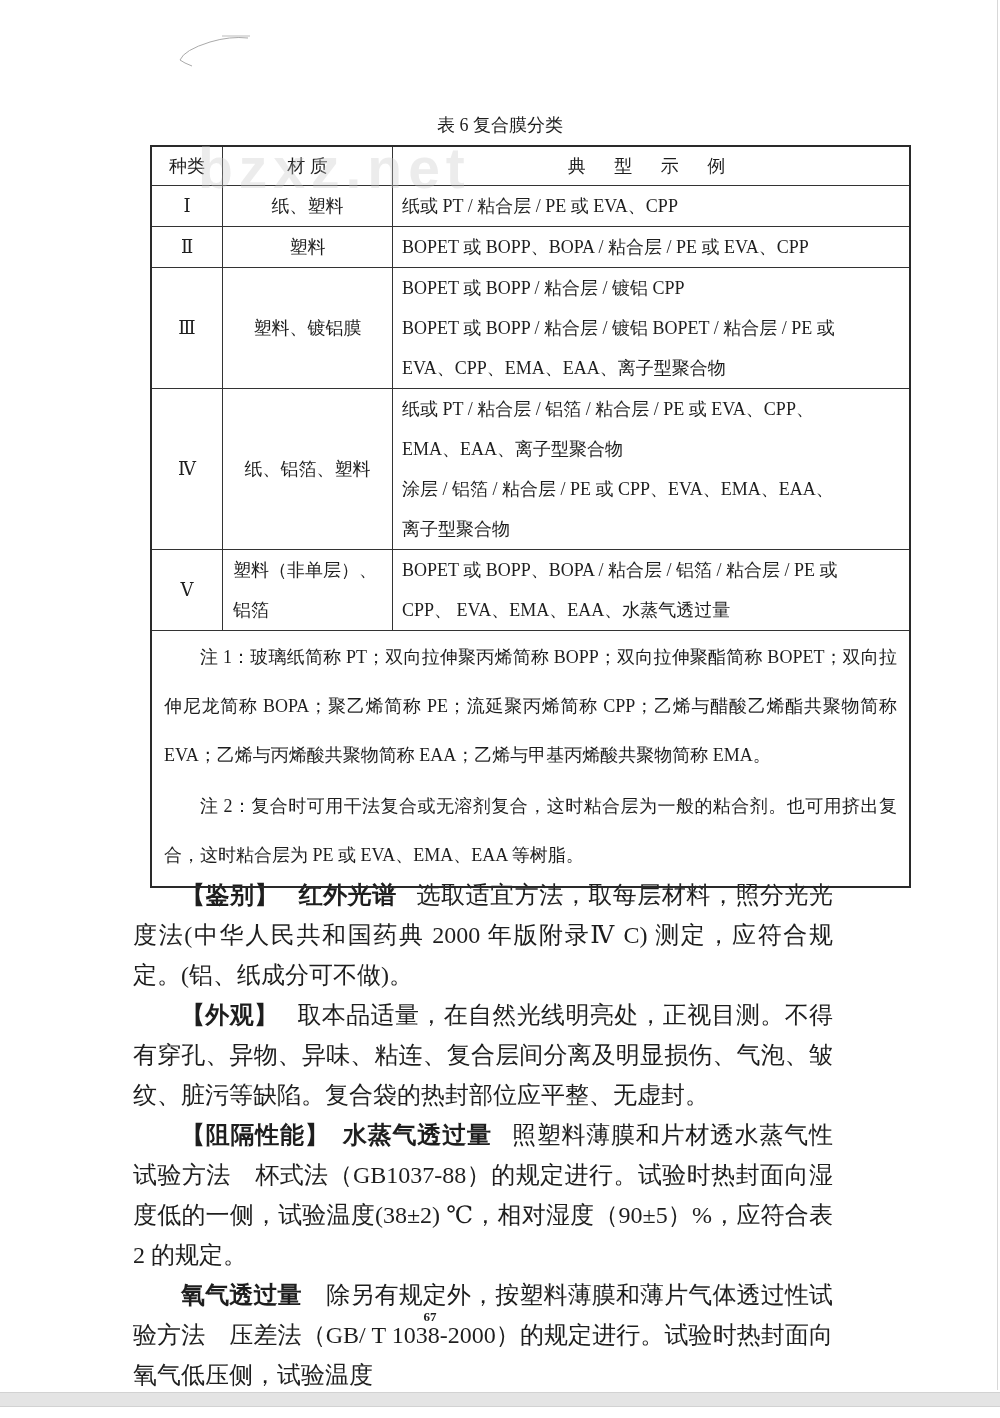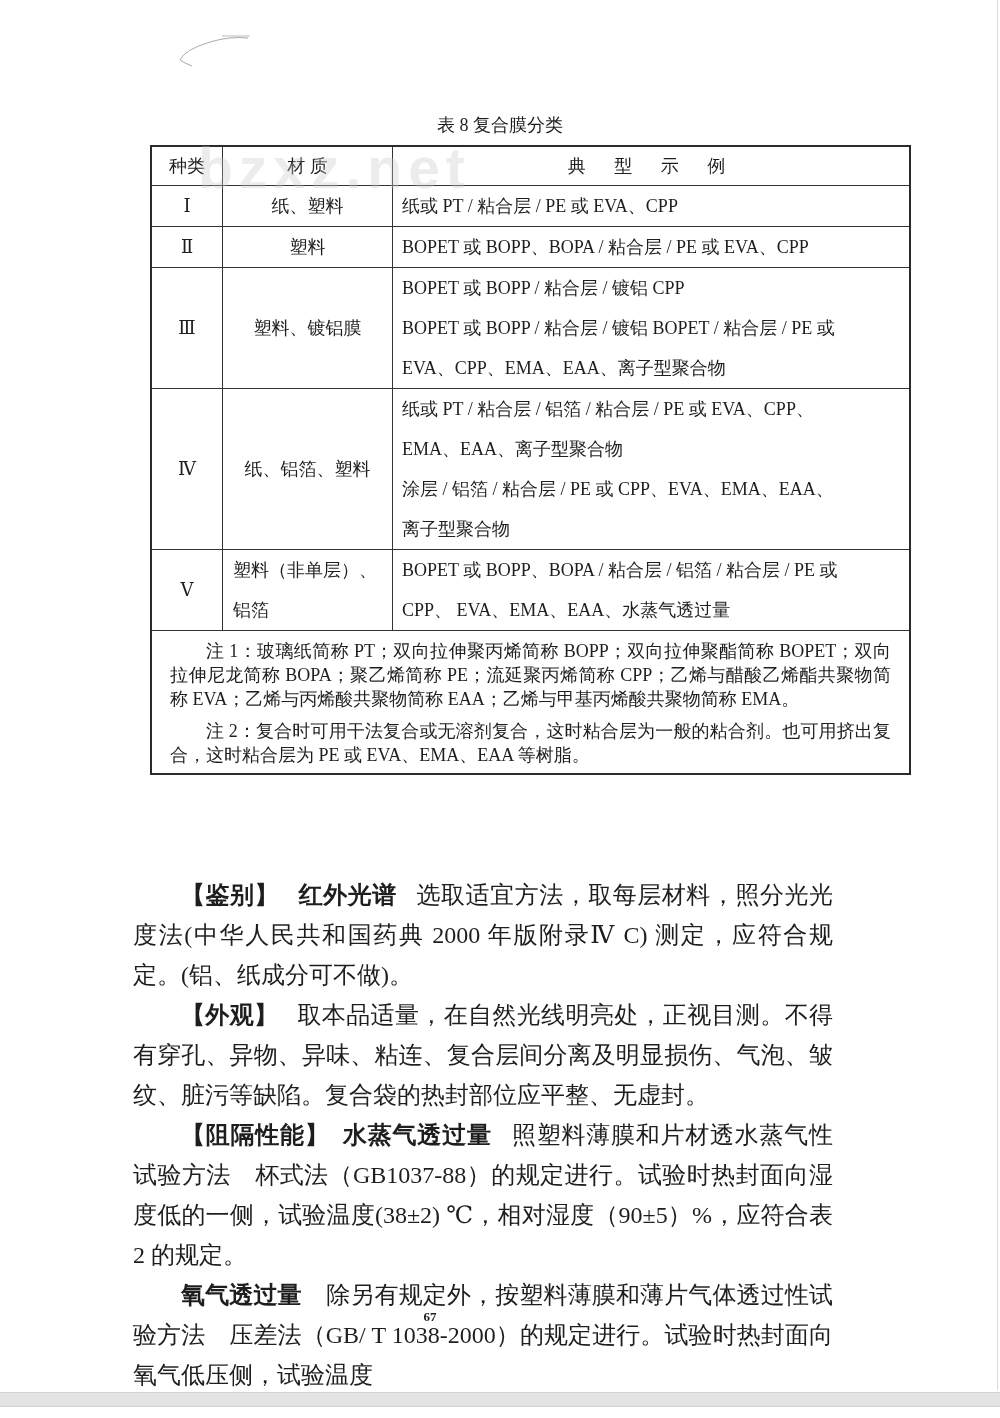--- a/index.html
+++ b/index.html
@@ -30,39 +30,39 @@
   }
   table.cls td, table.cls th { border: 1.4px solid #333; padding: 0; vertical-align: middle; font-weight: normal; }
   table.cls th { height: 38px; }
   .c1 { width: 70px; text-align: center; }
   .c2 { width: 159px; text-align: center; }
   .c3 { text-align: left; padding-left: 9px !important; padding-right: 6px !important; margin-top: 20px; }
   .lines div { line-height: 40px; white-space: nowrap; }
   .hdr-spaced { letter-spacing: 12px; }
   .mat-left { text-align: left !important; padding-left: 10px !important; }
   .notes-cell { padding: 0 10px !important; }
-  .note-p { line-height: 24px; text-indent: 2em; margin: 8px; text-align: justify; }
+  .note-p { line-height: 49px; text-indent: 2em; margin: 2px; text-align: justify; }
 
   .body-text { position: absolute; left: 133px; width: 700px; font-size: 24px; }
   .para { margin: 0; line-height: 40px; text-indent: 2em; text-align: justify; }
   .bold { font-weight: bold; }
   .page-num { position: absolute; left: 0; width: 860px; top: 1309px; text-align: center; font-size: 13px; font-weight: bold; }
 </style>
 </head>
 <body>
 
 <div class="page">
   <svg class="pen-mark" viewBox="0 0 90 40">
     <path d="M78 8 Q60 6 40 12 Q14 20 10 30 Q14 33 22 36" fill="none" stroke="#aaa" stroke-width="1"></path>
     <path d="M52 6 L80 6" stroke="#bbb" stroke-width="1"></path>
   </svg>
 
   <div class="watermark">bzxz.net</div>
 
-  <div class="table-title">表 8 复合膜分类</div>
+  <div class="table-title">表 6 复合膜分类</div>
 
   <table class="cls">
     <tbody>
         <tr>
       <th class="c1">种类</th>
       <th class="c2">材 质</th>
       <th class="c3 hdr-spaced" style="text-align:center">典 型 示 例</th>
     </tr>
     <tr>
       <td class="c1">Ⅰ</td>

